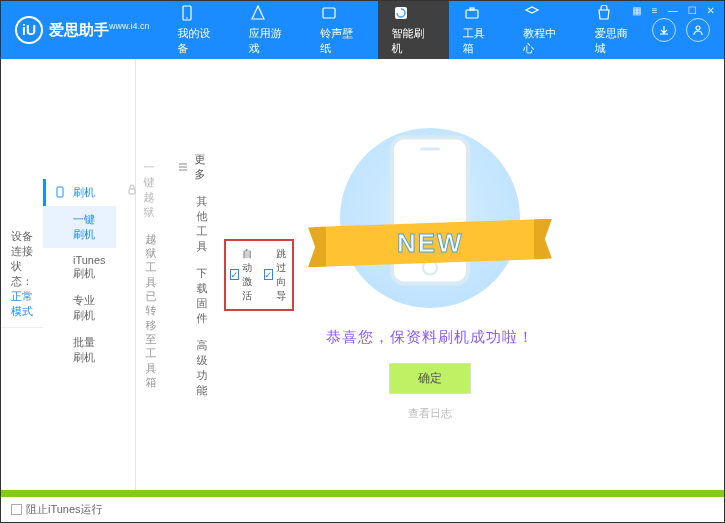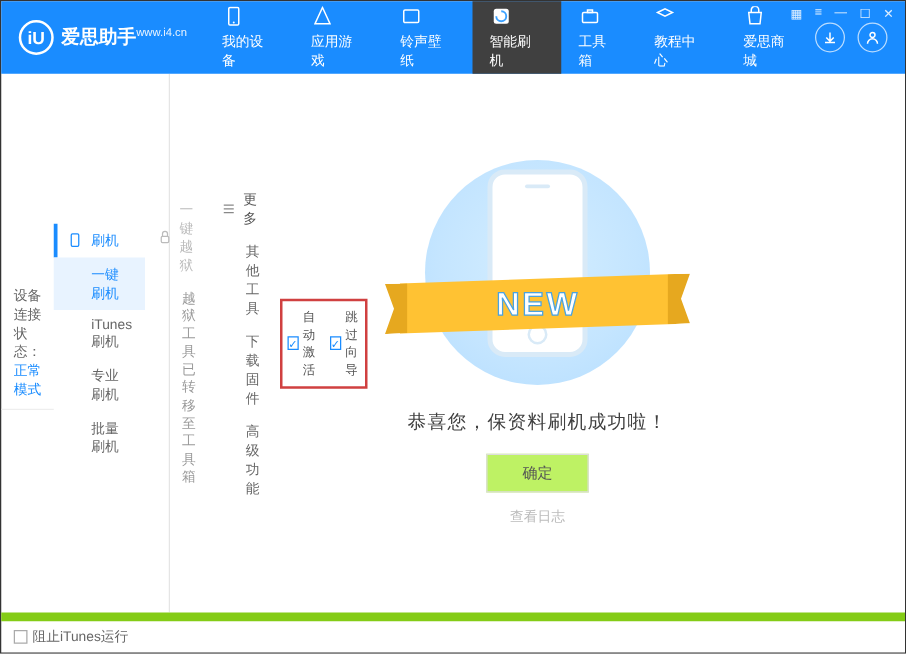--- a/index.html
+++ b/index.html
@@ -46,21 +46,21 @@
 .illustration { width: 180px; height: 180px; position: relative; }
 .circle-bg { position: absolute; left: 0; top: 0; width: 180px; height: 180px; border-radius: 50%; background: radial-gradient(circle at 50% 45%, #d4eeff 0%, #c4e5ff 60%, #b4ddff 100%); }
 .phone { position: absolute; left: 50%; top: 50%; transform: translate(-50%, -55%); width: 80px; height: 150px; background: #fff; border: 4px solid #d9eaf7; border-radius: 14px; }
 .phone::after { content: ""; position: absolute; bottom: 6px; left: 50%; transform: translateX(-50%); width: 12px; height: 12px; border: 2px solid #d9eaf7; border-radius: 50%; }
 .phone::before { content: ""; position: absolute; top: 8px; left: 50%; transform: translateX(-50%); width: 20px; height: 3px; background: #d9eaf7; border-radius: 2px; }
 .banner { position: absolute; left: -20px; right: -20px; top: 95px; height: 40px; background: #ffc233; transform: skewY(-2deg); display: flex; align-items: center; justify-content: center; }
 .banner-text { transform: skewY(2deg); font-family: Arial, sans-serif; font-weight: 900; font-size: 26px; color: #fff; letter-spacing: 2px; -webkit-text-stroke: 1px #4aa3e0; }
 .banner::before, .banner::after { content: ""; position: absolute; top: 0; width: 18px; height: 40px; background: #e6a81f; }
 .banner::before { left: -12px; clip-path: polygon(0 0, 100% 0, 100% 100%, 0 100%, 40% 50%); }
 .banner::after { right: -12px; clip-path: polygon(0 0, 100% 0, 60% 50%, 100% 100%, 0 100%); }
-.success-text { margin-top: 20px; font-size: 15px; color: #404040; letter-spacing: 1px; }
+.success-text { margin-top: 20px; font-size: 15px; color: #8b5cf6; letter-spacing: 1px; }
 .ok-btn { margin-top: 16px; padding: 6px 28px; border: 1px solid #ddd; background: #bef264; font-size: 12px; color: #555; cursor: pointer; }
 .log-link { margin-top: 12px; font-size: 11px; color: #bbb; cursor: pointer; }
 
 
 .footer { height: 32px; border-top: 7px solid #84cc16; display: flex; align-items: center; font-size: 11px; color: #666; padding: 0 10px; }
 .footer .left { display: flex; align-items: center; gap: 4px; }
 .footer .fchk { width: 11px; height: 11px; border: 1px solid #aaa; display: inline-block; }
 .footer .right { margin-left: auto; display: flex; gap: 14px; }
 .footer .right span { cursor: pointer; }
 </style>

